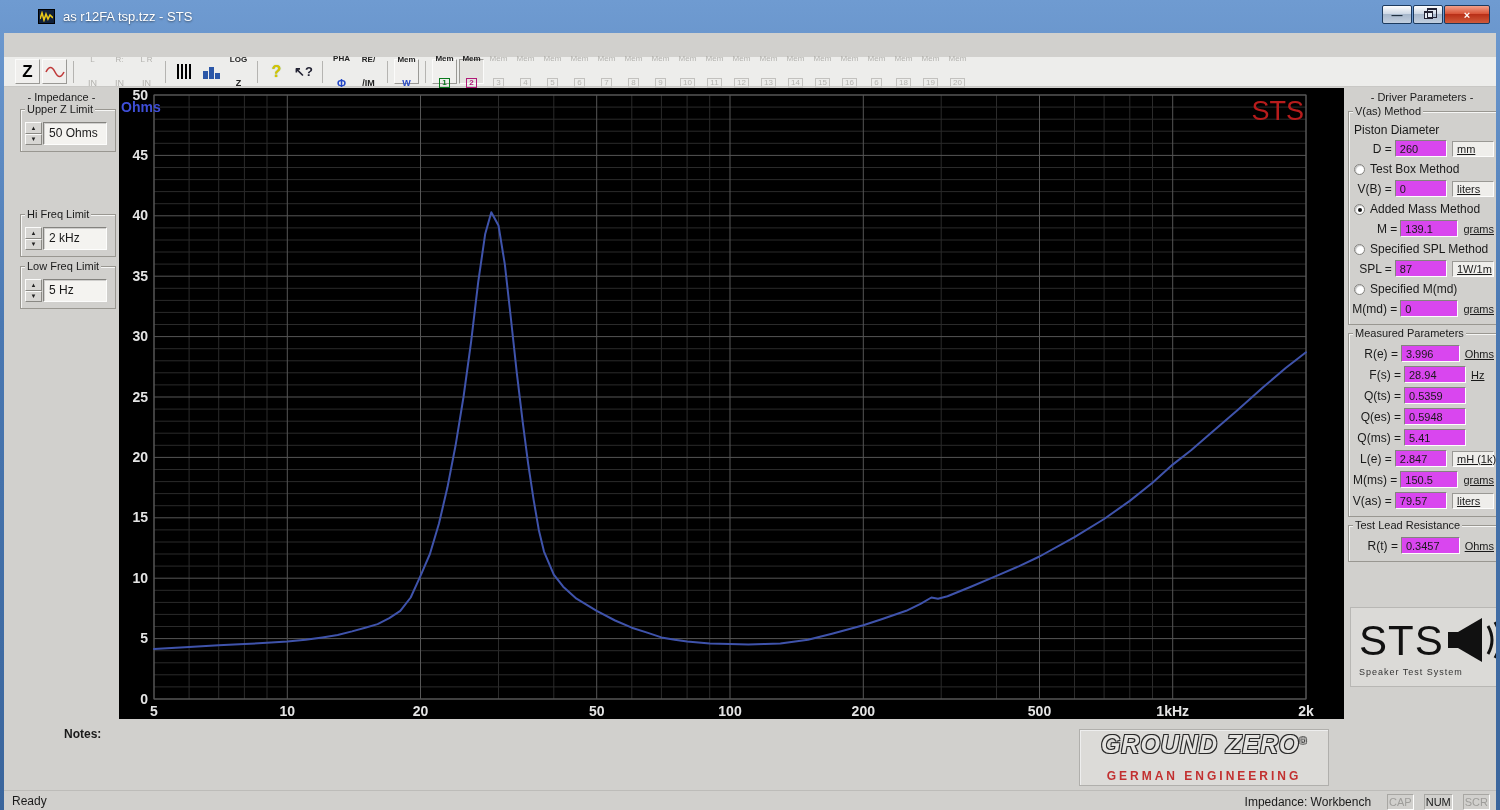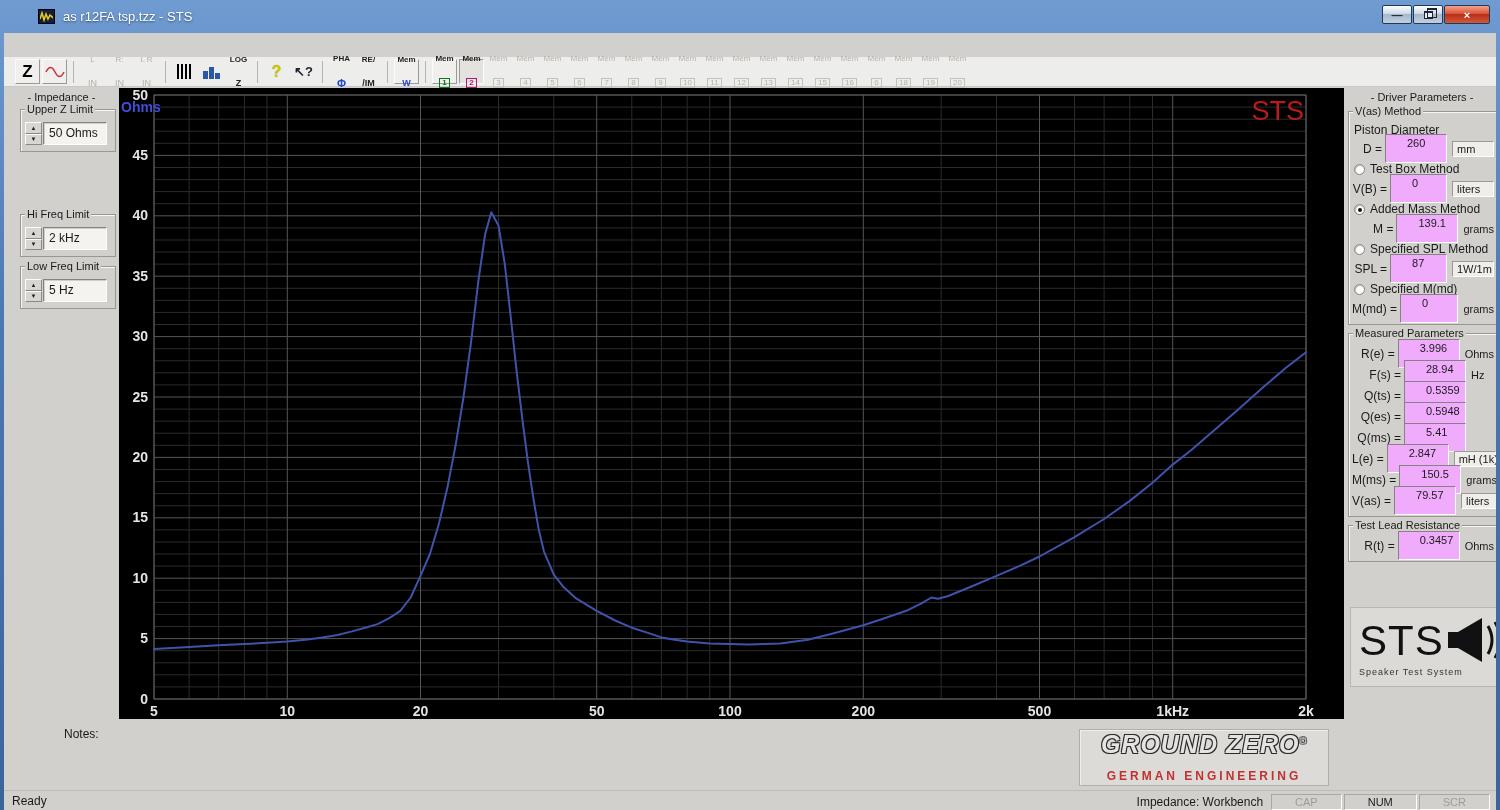--- a/index.html
+++ b/index.html
@@ -76,47 +76,47 @@
   .chart-area svg { display:block; }
 
   
   .right-panel { position:absolute; left:1340px; top:54px; width:156px; bottom:0; font-size:11px; }
   .rp-header { text-align:center; font-size:11px; margin-top:4px; }
   .rp-g { position:relative; border:1px solid #999791; box-shadow:1px 1px 0 rgba(255,255,255,.8) inset;
     margin:8px 2px 0 4px; padding:10px 3px 4px 3px; }
   .rp-row { display:flex; align-items:center; height:19px; margin-bottom:2px; }
   .rp-label { font-size:12px; }
   .rp-flabel { width:52px; text-align:right; padding-right:3px; white-space:nowrap; }
-  .rp-field { width:62px; background:#f0abfc; border:1px solid; border-color:#84837f #fdfdfc #fdfdfc #84837f;
-    padding:2px 21px; font-size:11px; height:29px; }
-  .rp-unit { margin-left:5px; white-space:nowrap; }
+  .rp-field { width:62px; background:#d946ef; border:1px solid; border-color:#84837f #fdfdfc #fdfdfc #84837f;
+    padding:2px 4px; font-size:11px; height:17px; }
+  .rp-unit { margin-left:5px; white-space:nowrap;text-decoration:underline; }
   .rp-unit.boxed { background:#efeeeb; border:1px solid; border-color:#9a9995 #fdfdfc #fdfdfc #9a9995; padding:1px 4px; min-width:42px; }
   .radio-row { display:flex; align-items:center; height:18px; margin:1px 0 1px 2px; }
   .radio { width:11px; height:11px; border-radius:50%; background:#fff; border:1px solid #84837f;
     box-shadow:1px 1px 1px rgba(0,0,0,.25) inset; margin-right:5px; position:relative; flex:none; }
   .radio.checked::after { content:""; position:absolute; left:3px; top:3px; width:4px; height:4px; border-radius:50%; background:#111; }
   .sts-logo-panel { position:absolute; left:6px; right:2px; top:520px; height:80px; background:#dbdad7;
     border:1px solid #b8b7b4; display:flex; flex-direction:column; justify-content:center; padding-left:8px; }
   .sts-row { display:flex; align-items:center; }
   .sts-big { font-size:42px; letter-spacing:1px; color:#111; font-weight:normal; }
   .sts-sub { font-size:9px; color:#333; margin-top:2px; letter-spacing:1px; }
 
   
-  .notes-label { position:absolute; left:60px; top:694px; font-size:12px; }
+  .notes-label { position:absolute; left:60px; top:694px; font-size:12px;font-weight:bold; }
   .gz-panel { position:absolute; left:1075px; top:696px; width:250px; height:57px; background:#dcdbd8;
     border:1px solid #b0afac; box-shadow:1px 1px 0 #eee inset; display:flex; flex-direction:column;
     align-items:center; justify-content:center; }
   .gz-main { font-size:25px; font-weight:bold; font-style:italic; letter-spacing:1px; color:#e4e3e0;
     text-shadow:-1px -1px 0 #2a2a2a,1px -1px 0 #2a2a2a,-1px 1px 0 #2a2a2a,1px 1px 0 #2a2a2a; line-height:1; white-space:nowrap; }
   .gz-reg { font-size:9px; vertical-align:super; }
   .gz-sub { font-size:12px; font-weight:bold; color:#c23030; letter-spacing:3px; margin-top:12px; }
   .statusbar { position:absolute; left:0; right:0; top:757px; height:20px; background:#d1d0cd;
     border-top:1px solid #bdbcb9; display:flex; align-items:flex-start; padding:3px 6px 0 8px; font-size:12px; }
   .status-right { margin-left:auto; display:flex; align-items:center; }
-  .status-cell { border:1px solid; border-color:#a8a7a3 #fdfdfc #fdfdfc #a8a7a3; padding:1px 23px; margin-left:2px; font-size:11px; }
+  .status-cell { border:1px solid; border-color:#a8a7a3 #fdfdfc #fdfdfc #a8a7a3; padding:1px 1px; margin-left:10px; font-size:11px; }
   .status-cell.inactive { color:#9e9d9a; }
 </style>
 </head>
 <body>
 
 <div class="window">
   <div class="titlebar">
     <div class="title-icon">
       <svg width="13" height="11" viewBox="0 0 13 11">
           <polyline points="0,8 2,2 4,9 6,3 8,8 10,4 13,7" fill="none" stroke="#e8c81a" stroke-width="1.6"></polyline>

